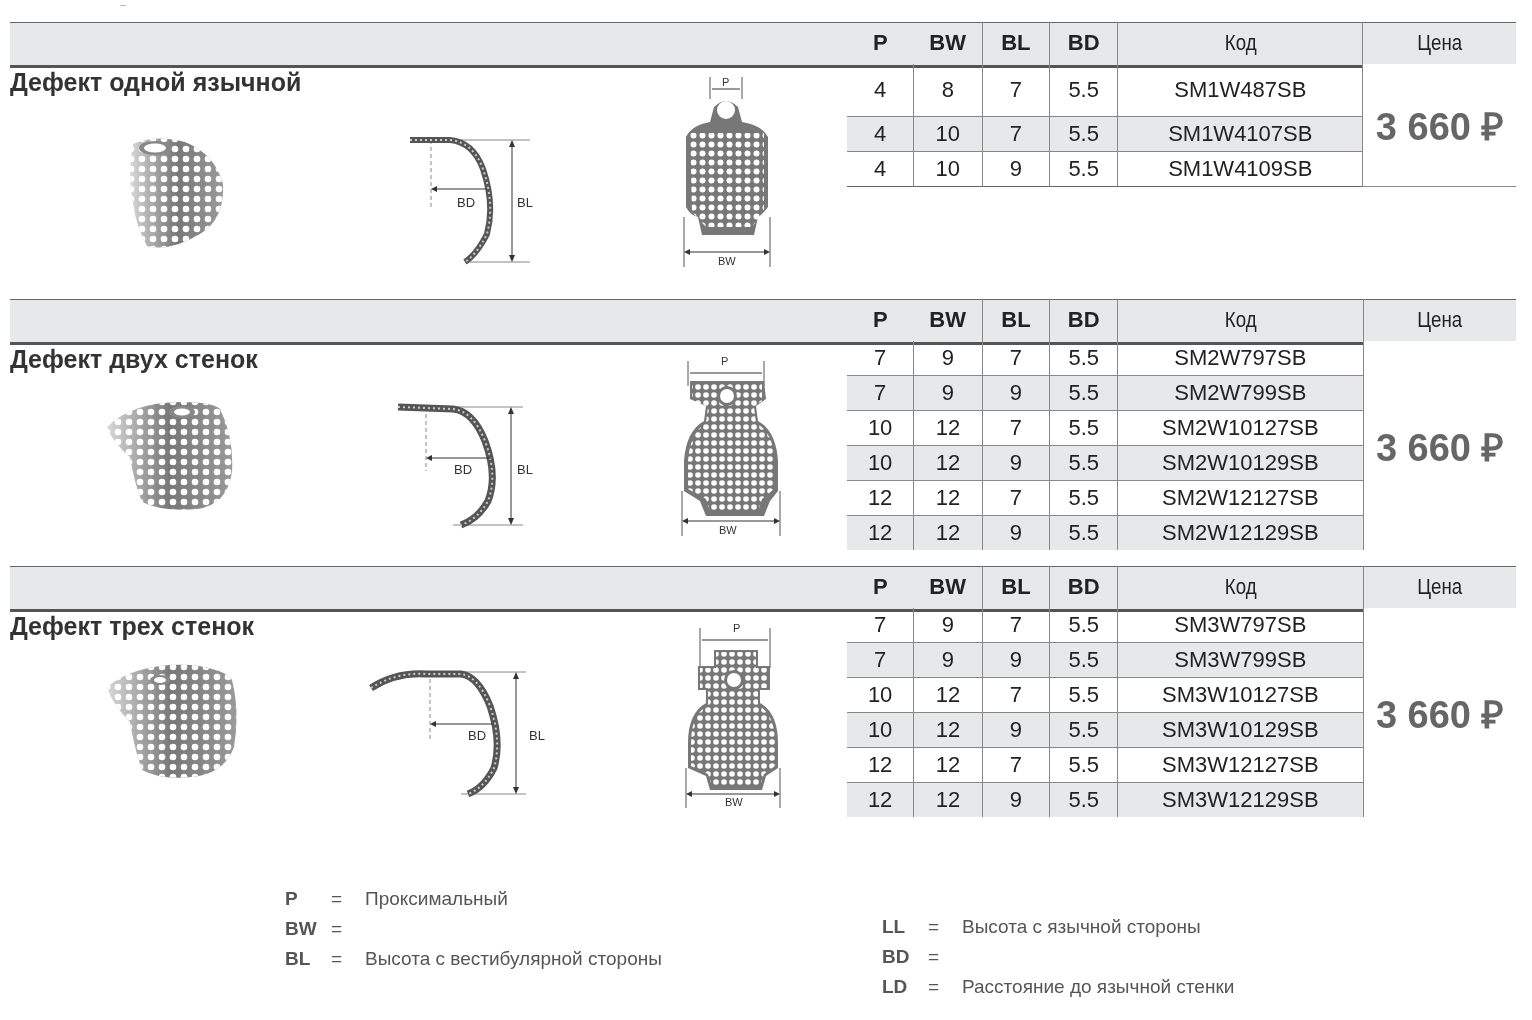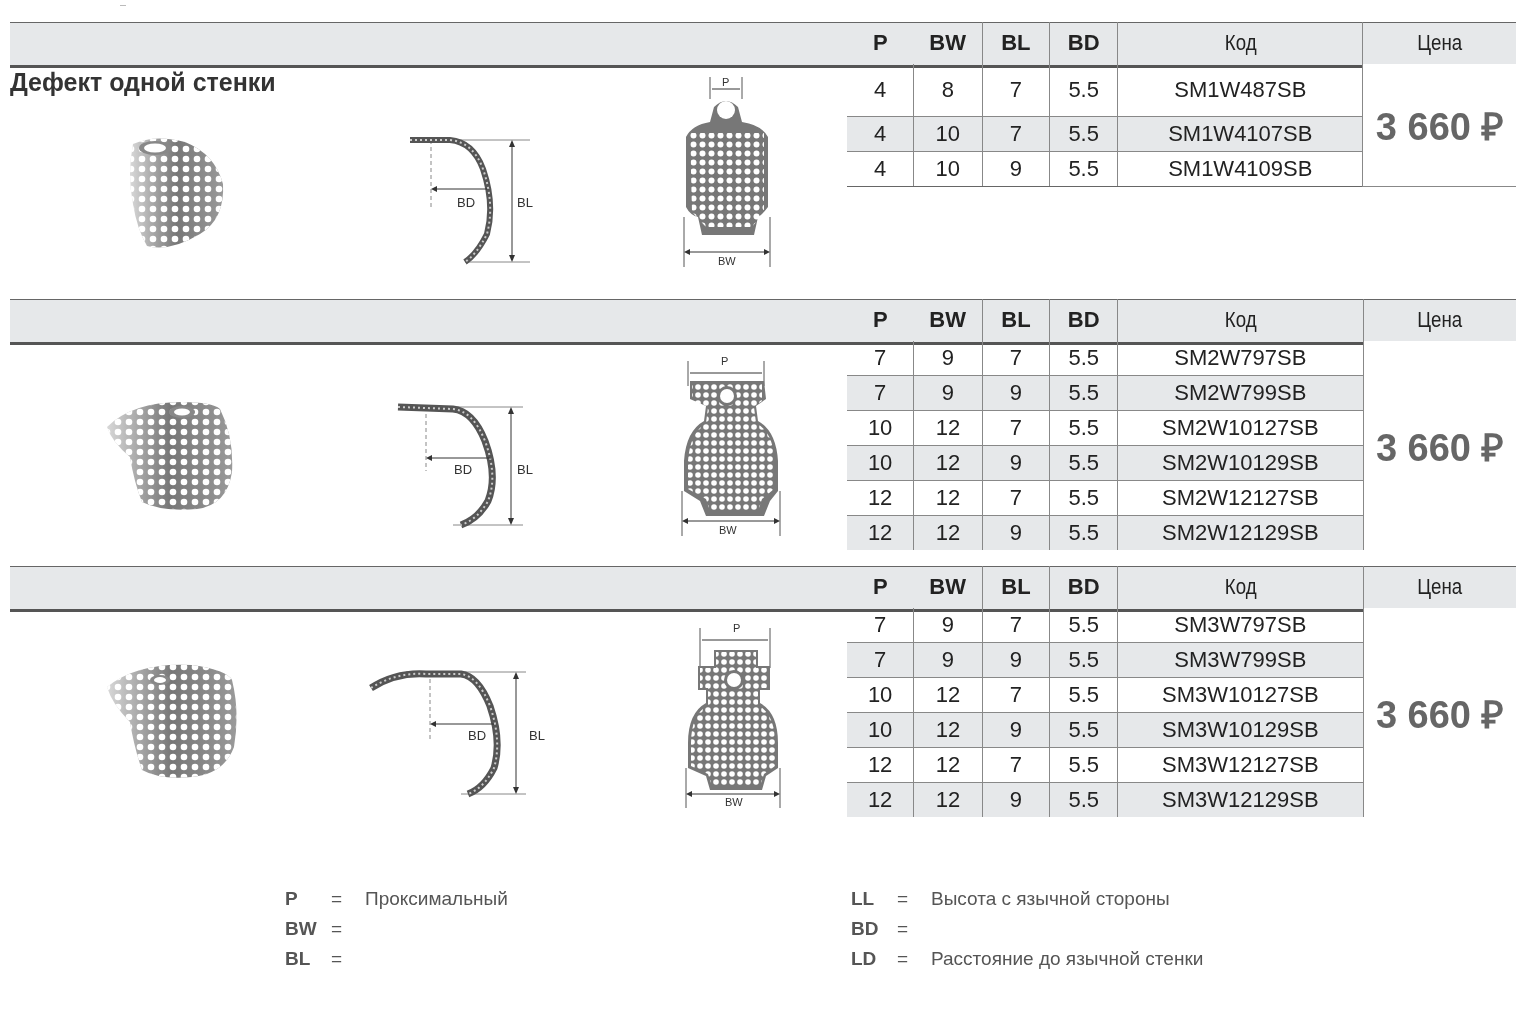--- a/index.html
+++ b/index.html
@@ -24,21 +24,21 @@
   .legend .eq{width:34px;}
   .tick{position:absolute;left:120px;top:5px;width:6px;height:1px;background:#bbb;}
 </style>
 </head>
 <body>
 
 <div class="tick"></div>
 
 <div class="section" style="top:22px;height:260px;">
   <div class="hdr-band"></div>
-  <div class="sec-title" style="top:46px;">Дефект одной стенки</div>
+  <div class="sec-title" style="top:46px;">Дефект одной язычной</div>
   <table class="spec">
     <thead>
       <tr>
         <th class="w-p">P</th>
         <th class="w-bw">BW</th>
         <th class="w-bl hsep">BL</th>
         <th class="w-bd hsep">BD</th>
         <th class="w-kod hsep kod">Код</th>
         <th class="w-cena hsep cena">Цена</th>
       </tr>
@@ -118,20 +118,21 @@
       <line x1="90" y1="140" x2="90" y2="190" stroke="#555"></line>
     <line x1="6" y1="175" x2="88" y2="175" stroke="#333"></line>
     <polygon points="4,175 10,172 10,178" fill="#333"></polygon>
       <polygon points="90,175 84,172 84,178" fill="#333"></polygon>
     <text x="38" y="188" font-size="11" font-family="Liberation Sans, sans-serif" fill="#333">BW</text>
   </svg>
 </div>
 
 <div class="section" style="top:299px;height:250px;">
   <div class="hdr-band"></div>
+  <div class="sec-title">Дефект двух стенок</div>
   <table class="spec">
     <thead>
       <tr>
         <th class="w-p">P</th>
         <th class="w-bw">BW</th>
         <th class="w-bl hsep">BL</th>
         <th class="w-bd hsep">BD</th>
         <th class="w-kod hsep kod">Код</th>
         <th class="w-cena hsep cena">Цена</th>
       </tr>
@@ -228,20 +229,21 @@
       <line x1="102" y1="140" x2="102" y2="185" stroke="#555"></line>
     <line x1="6" y1="170" x2="100" y2="170" stroke="#333"></line>
     <polygon points="4,170 10,167 10,173" fill="#333"></polygon>
       <polygon points="102,170 96,167 96,173" fill="#333"></polygon>
     <text x="41" y="183" font-size="11" font-family="Liberation Sans, sans-serif" fill="#333">BW</text>
   </svg>
 </div>
 
 <div class="section" style="top:566px;height:260px;">
   <div class="hdr-band"></div>
+  <div class="sec-title">Дефект трех стенок</div>
   <table class="spec">
     <thead>
       <tr>
         <th class="w-p">P</th>
         <th class="w-bw">BW</th>
         <th class="w-bl hsep">BL</th>
         <th class="w-bd hsep">BD</th>
         <th class="w-kod hsep kod">Код</th>
         <th class="w-cena hsep cena">Цена</th>
       </tr>
@@ -349,23 +351,24 @@
       <span class="eq">=</span>
       <span>Проксимальный</span>
     </div>
   <div class="row">
       <span class="abbr">BW</span>
       <span class="eq">=</span>
     </div>
   <div class="row">
       <span class="abbr">BL</span>
       <span class="eq">=</span>
-    </div>
-</div>
-<div class="legend" style="left:851px;">
+      <span>Высота с вестибулярной стороны</span>
+    </div>
+</div>
+<div class="legend" style="left:882px;margin-top:28px;">
   <div class="row">
       <span class="abbr">LL</span>
       <span class="eq">=</span>
       <span>Высота с язычной стороны</span>
     </div>
   <div class="row">
       <span class="abbr">BD</span>
       <span class="eq">=</span>
     </div>
   <div class="row">

